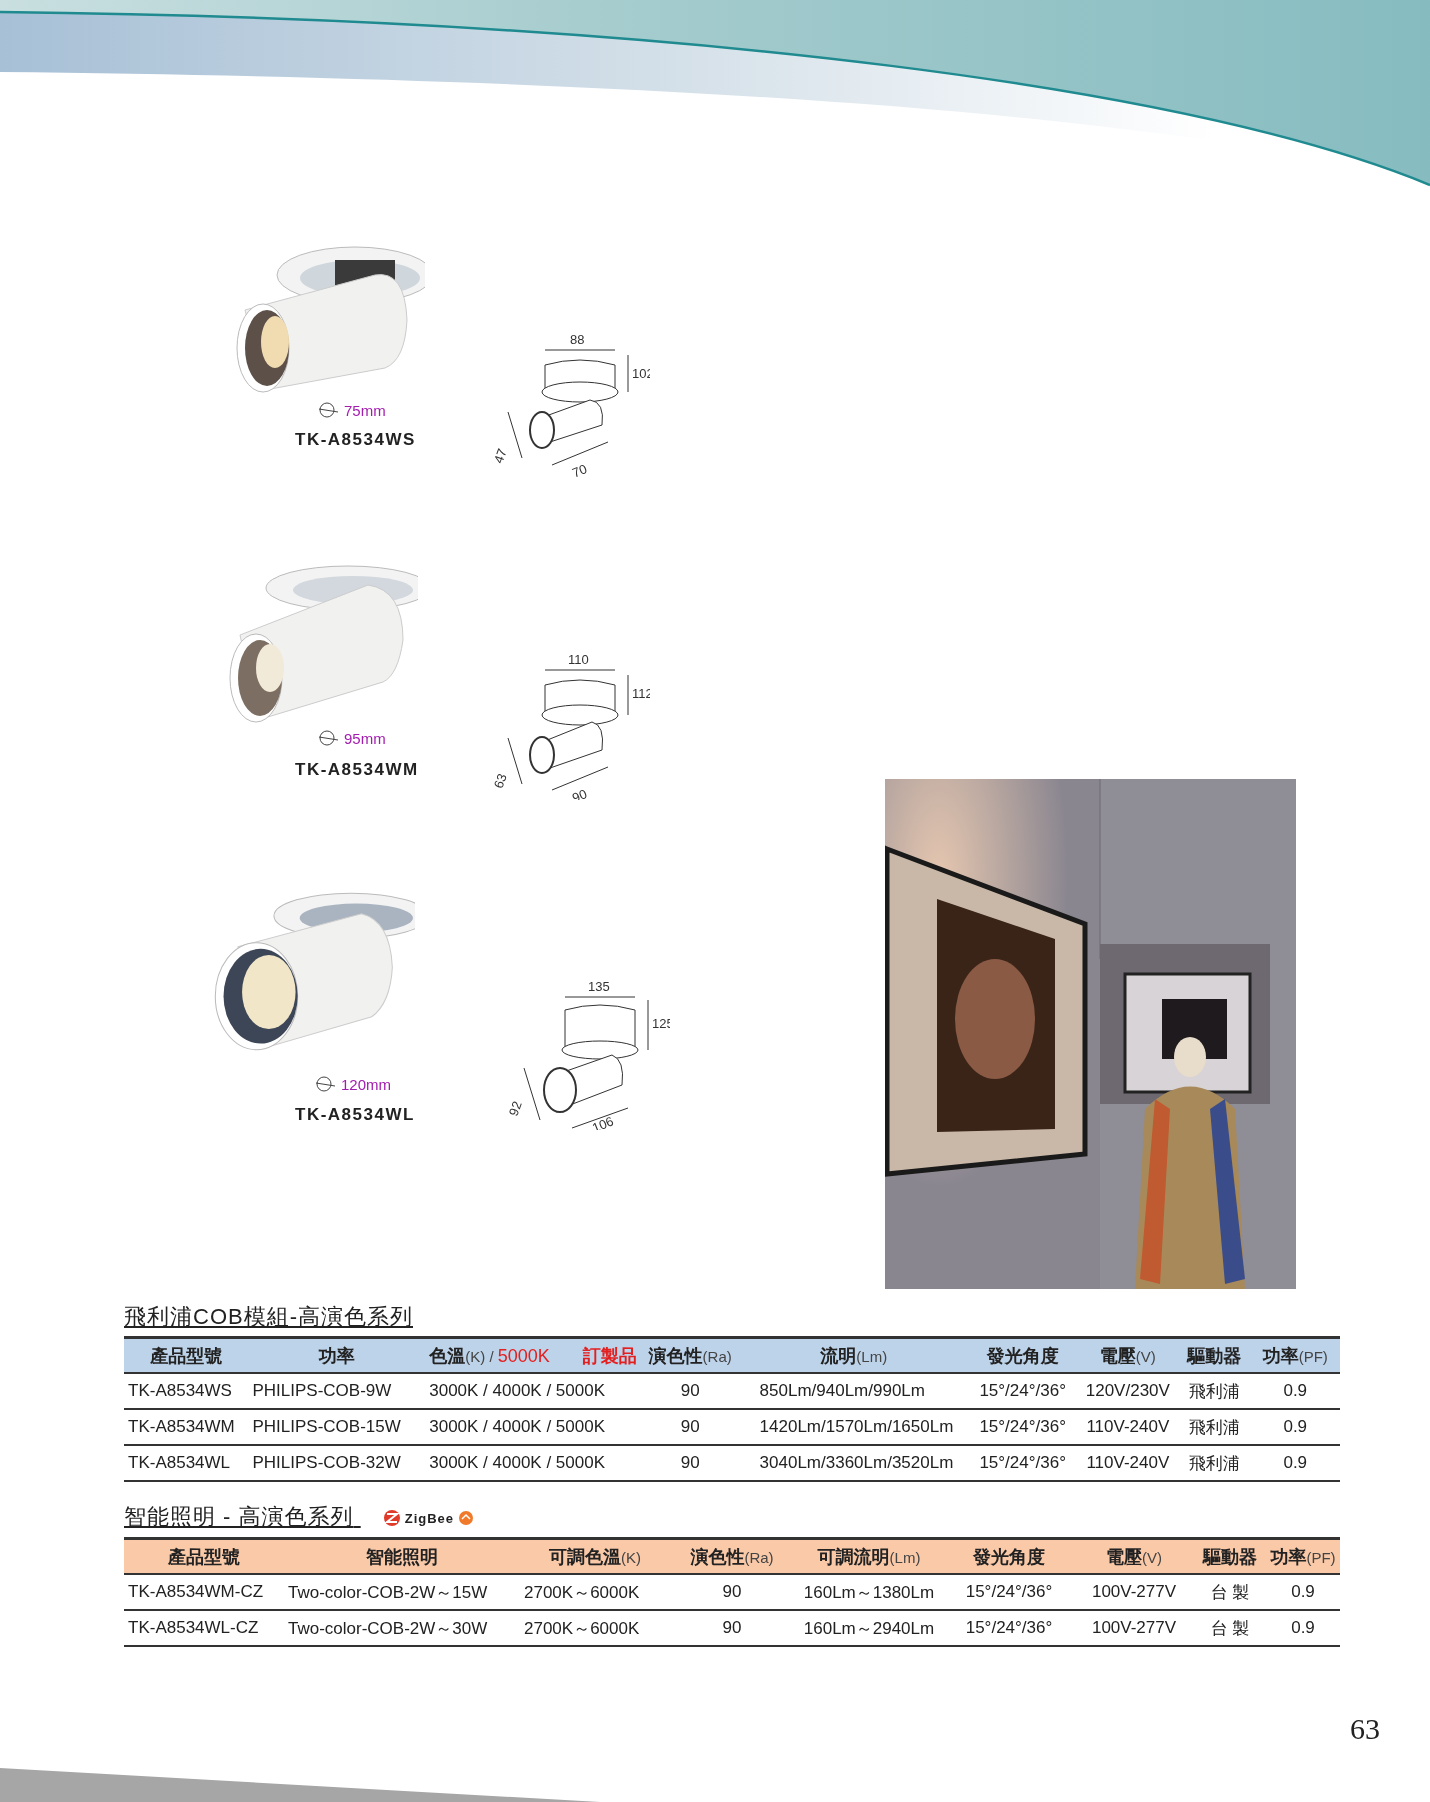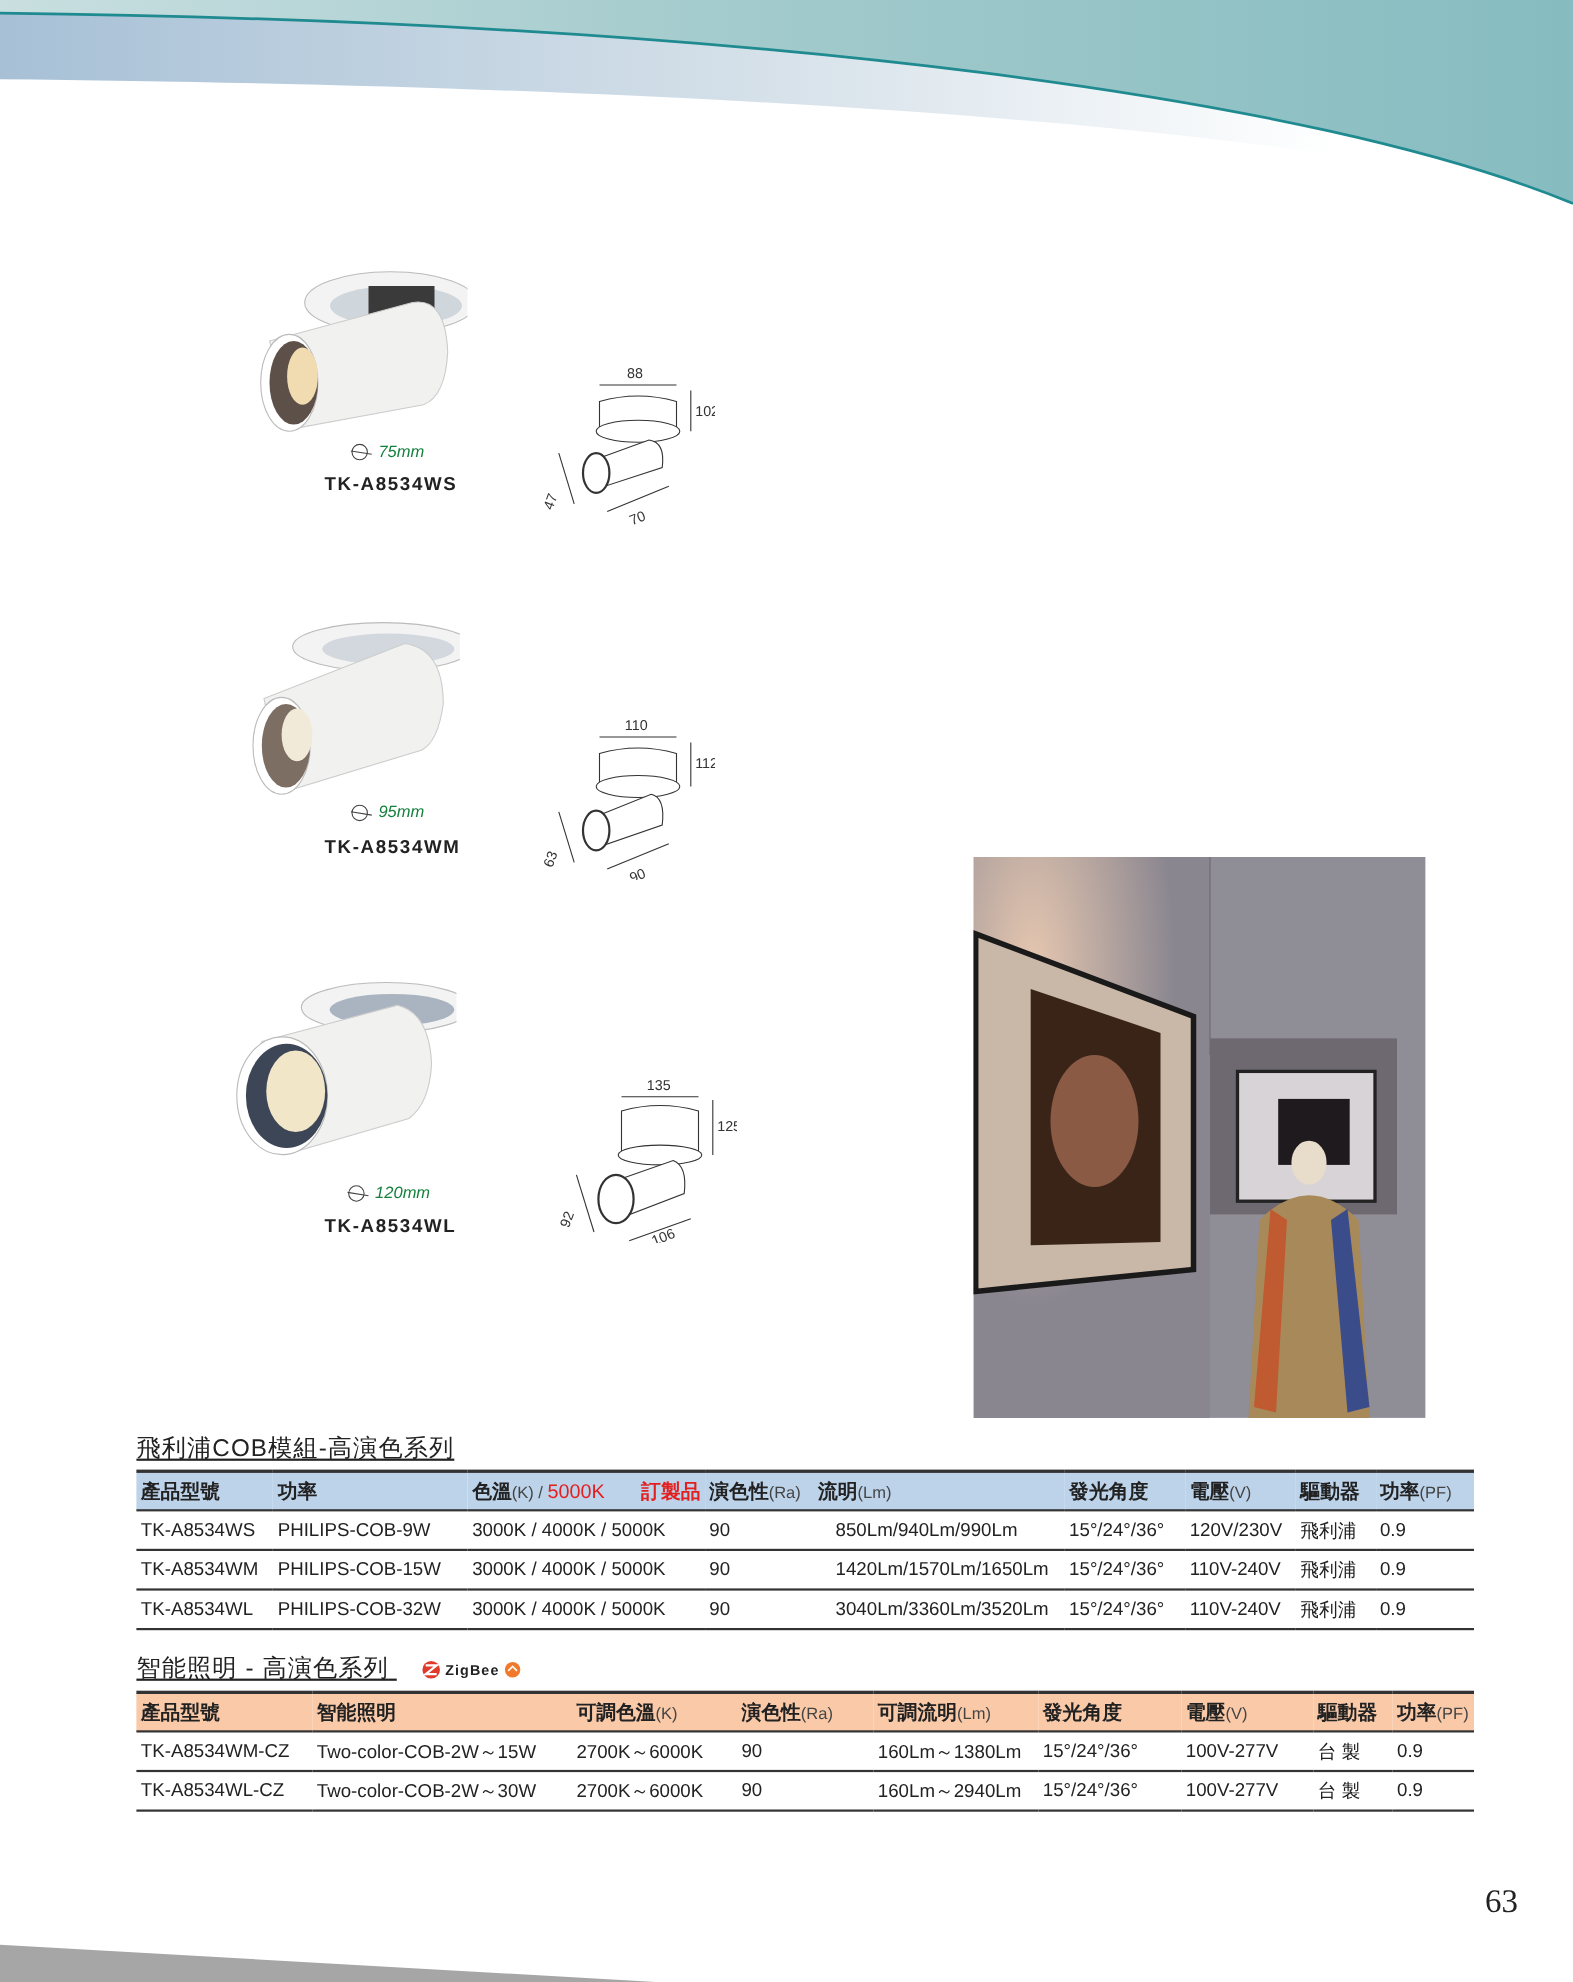--- a/index.html
+++ b/index.html
@@ -6,41 +6,41 @@
   body { width:1430px; height:1802px; position:relative; background:#fff; overflow:hidden;
          font-family:"Liberation Sans","DejaVu Sans",sans-serif; color:#231f20; }
   .abs { position:absolute; }
   
   #hdr { left:0; top:0; width:1430px; height:200px; }
   #ftr { left:0; top:1760px; width:600px; height:42px; }
   .page-num { left:1350px; top:1712px; font-family:"Liberation Serif","DejaVu Serif",serif; font-size:30px; color:#222; }
 
   
   .product-photo { width:200px; height:170px; }
-  .cutout { font-size:15px; color:#15803d; display:flex; align-items:flex-end; gap:4px;font-style:italic; }
+  .cutout { font-size:15px; color:#a21caf; display:flex; align-items:flex-start; gap:4px; }
   .cutout svg { width:22px; height:16px; }
   .model-name { font-size:17px; font-weight:bold; letter-spacing:1.5px; color:#222; }
   .dim-drawing { width:170px; height:150px; }
   .dim-drawing text { font-family:"Liberation Sans",sans-serif; font-size:13px; fill:#333; }
 
   
   #scene { left:885px; top:779px; width:411px; height:510px; }
 
   
   .section-title { font-size:22px; color:#222; letter-spacing:1px;text-decoration:underline; }
   table.spec { border-collapse:collapse; position:absolute; left:124px; width:1216px; font-size:17px; }
   table.spec th { font-weight:bold; font-size:18px; height:33px; padding:0 4px; white-space:nowrap; color:#222; }
   table.spec th small { font-weight:normal; font-size:15px; color:#444; }
   table.spec td { height:34px; padding:0 4px; white-space:nowrap; color:#222; border-top:2px solid #333; }
   table.spec thead tr { border-top:3px solid #333; }
   table.spec tbody tr:last-child td { border-bottom:2px solid #333; }
   table.spec thead th { border-bottom:0; }
   .t1 thead { background:#bdd3ea; }
   .t2 thead { background:#f9c9a8; }
-  .c { text-align:left; }
+  .c { text-align:center; }
   .l { text-align:left; }
   .red { color:#e32020; font-weight:normal; }
   .red b { font-weight:bold;margin-left:33px; }
   .zigbee { display:inline-flex; align-items:center; gap:4px; font-size:13px; font-weight:bold; vertical-align:middle; margin-left:22px; }
 </style>
 </head>
 <body>
 
 <svg id="hdr" class="abs" viewBox="0 0 1430 200" preserveAspectRatio="none">
   <defs>

